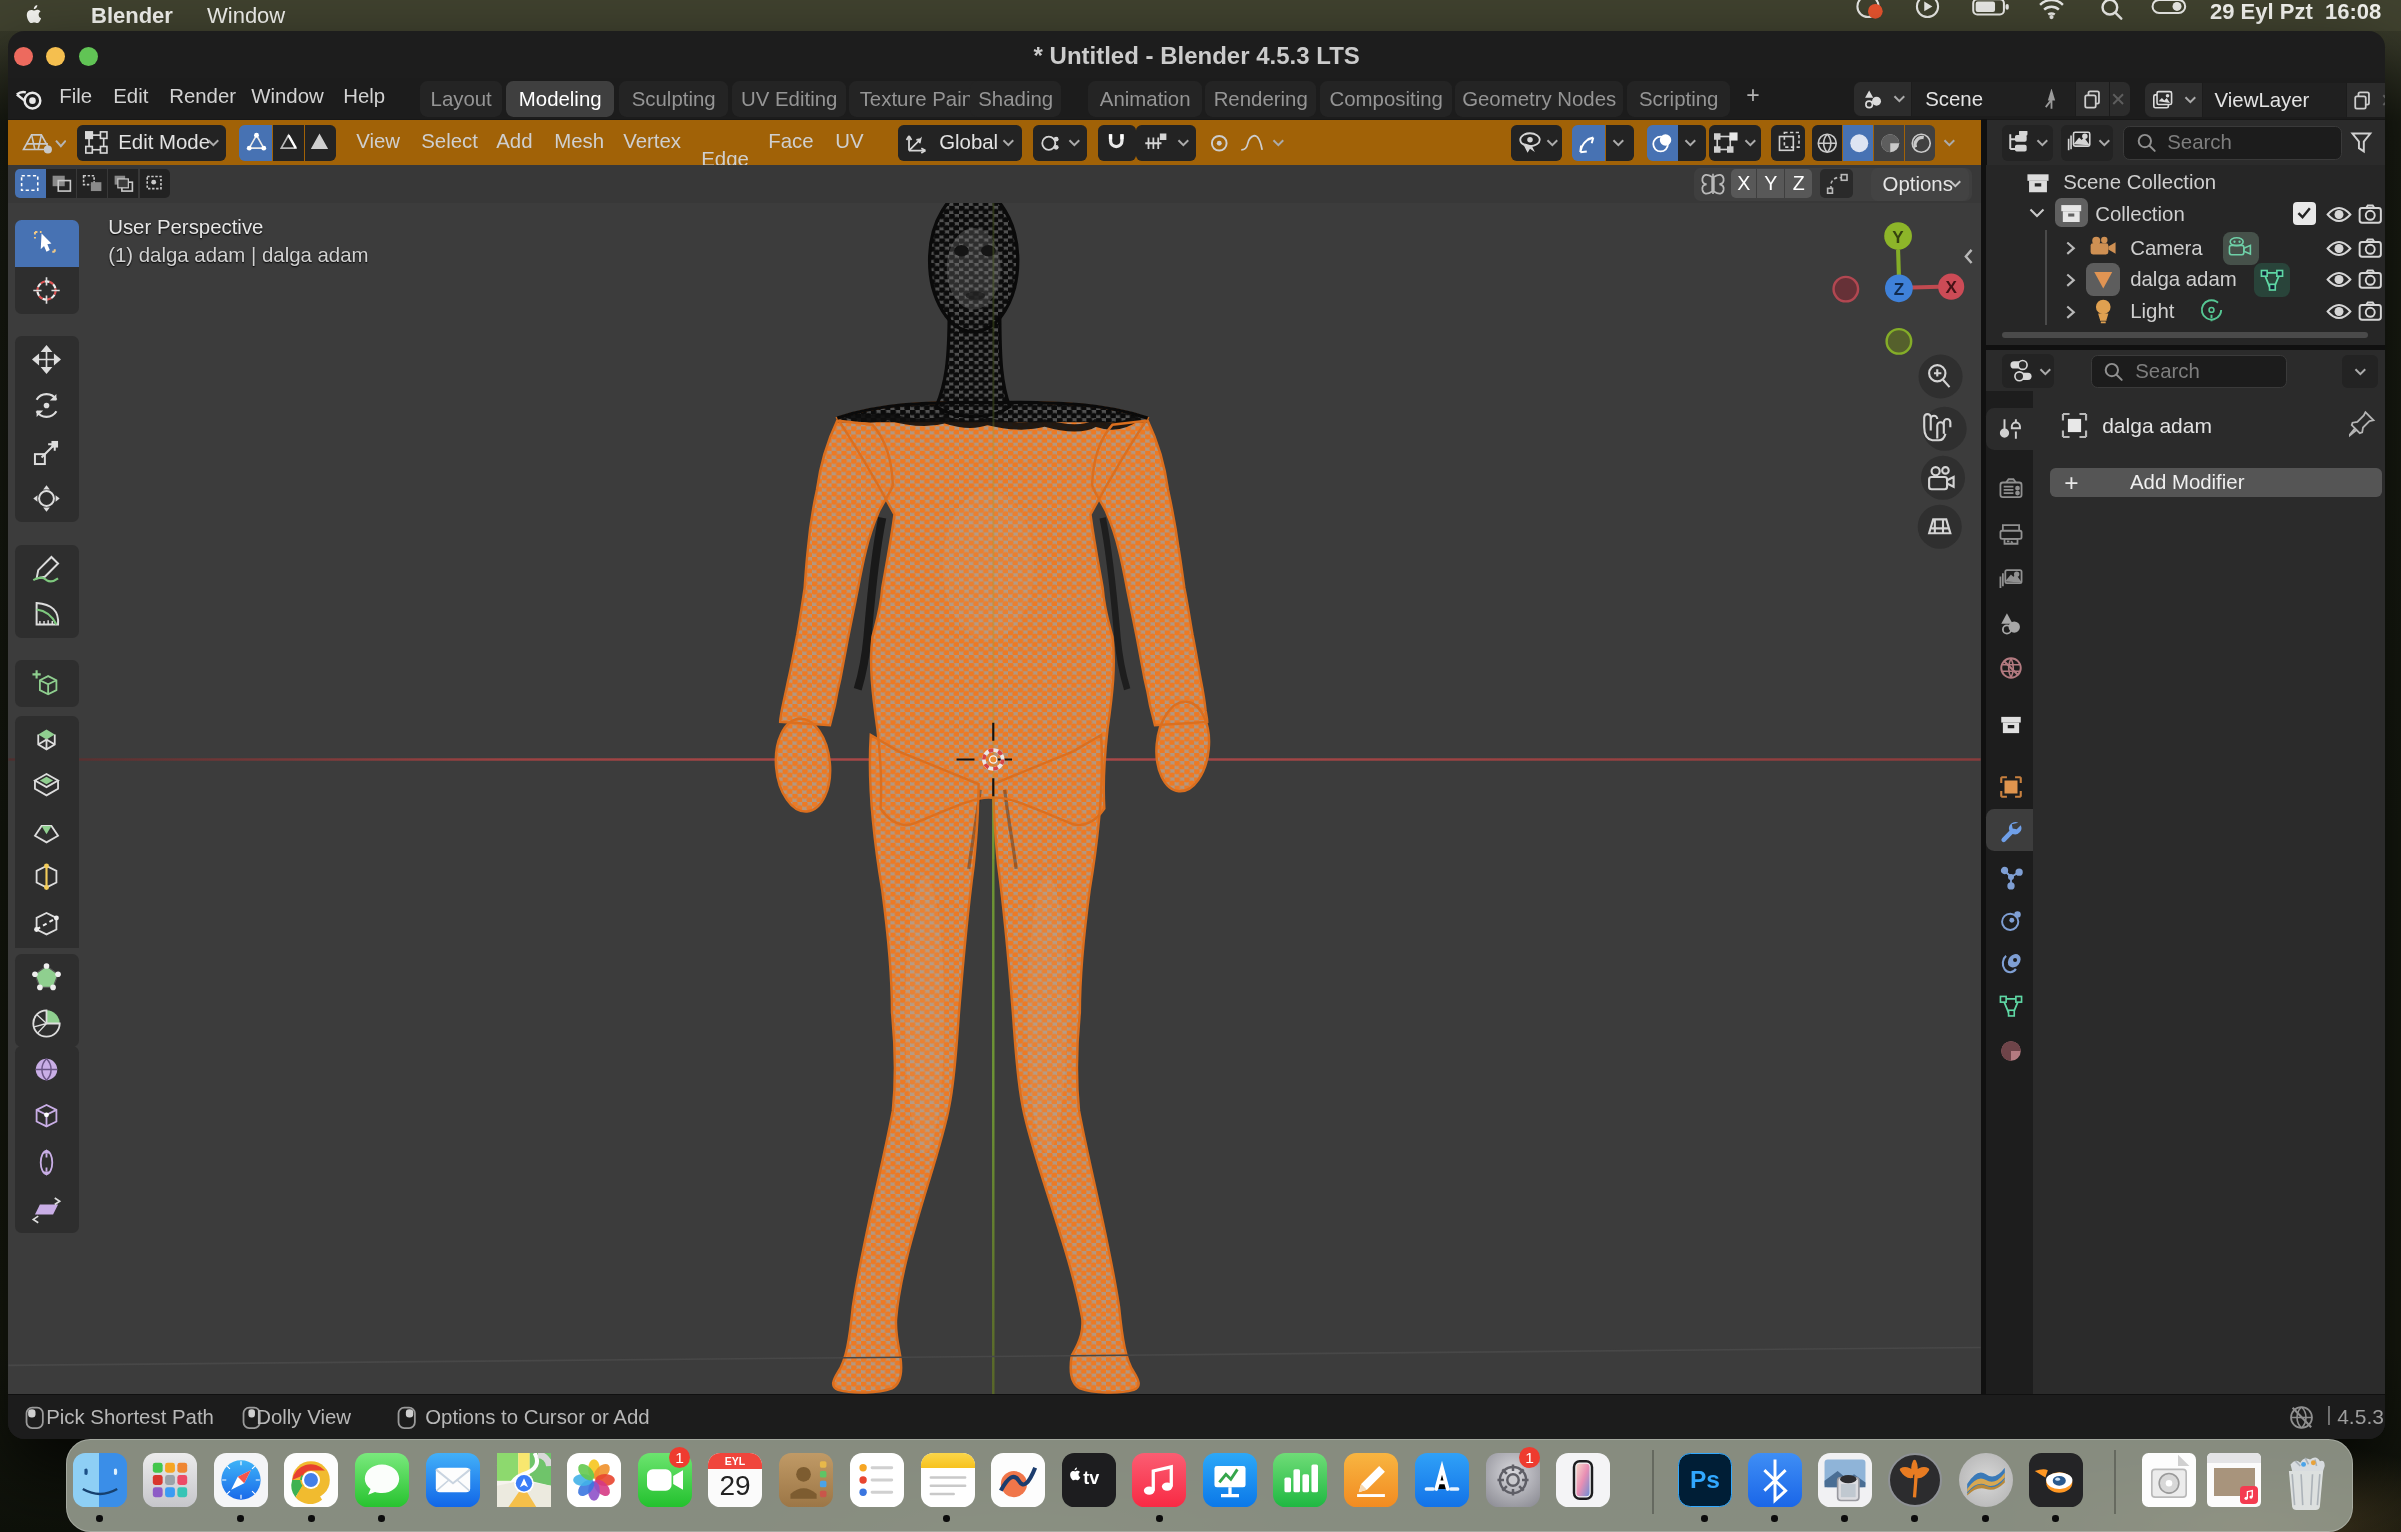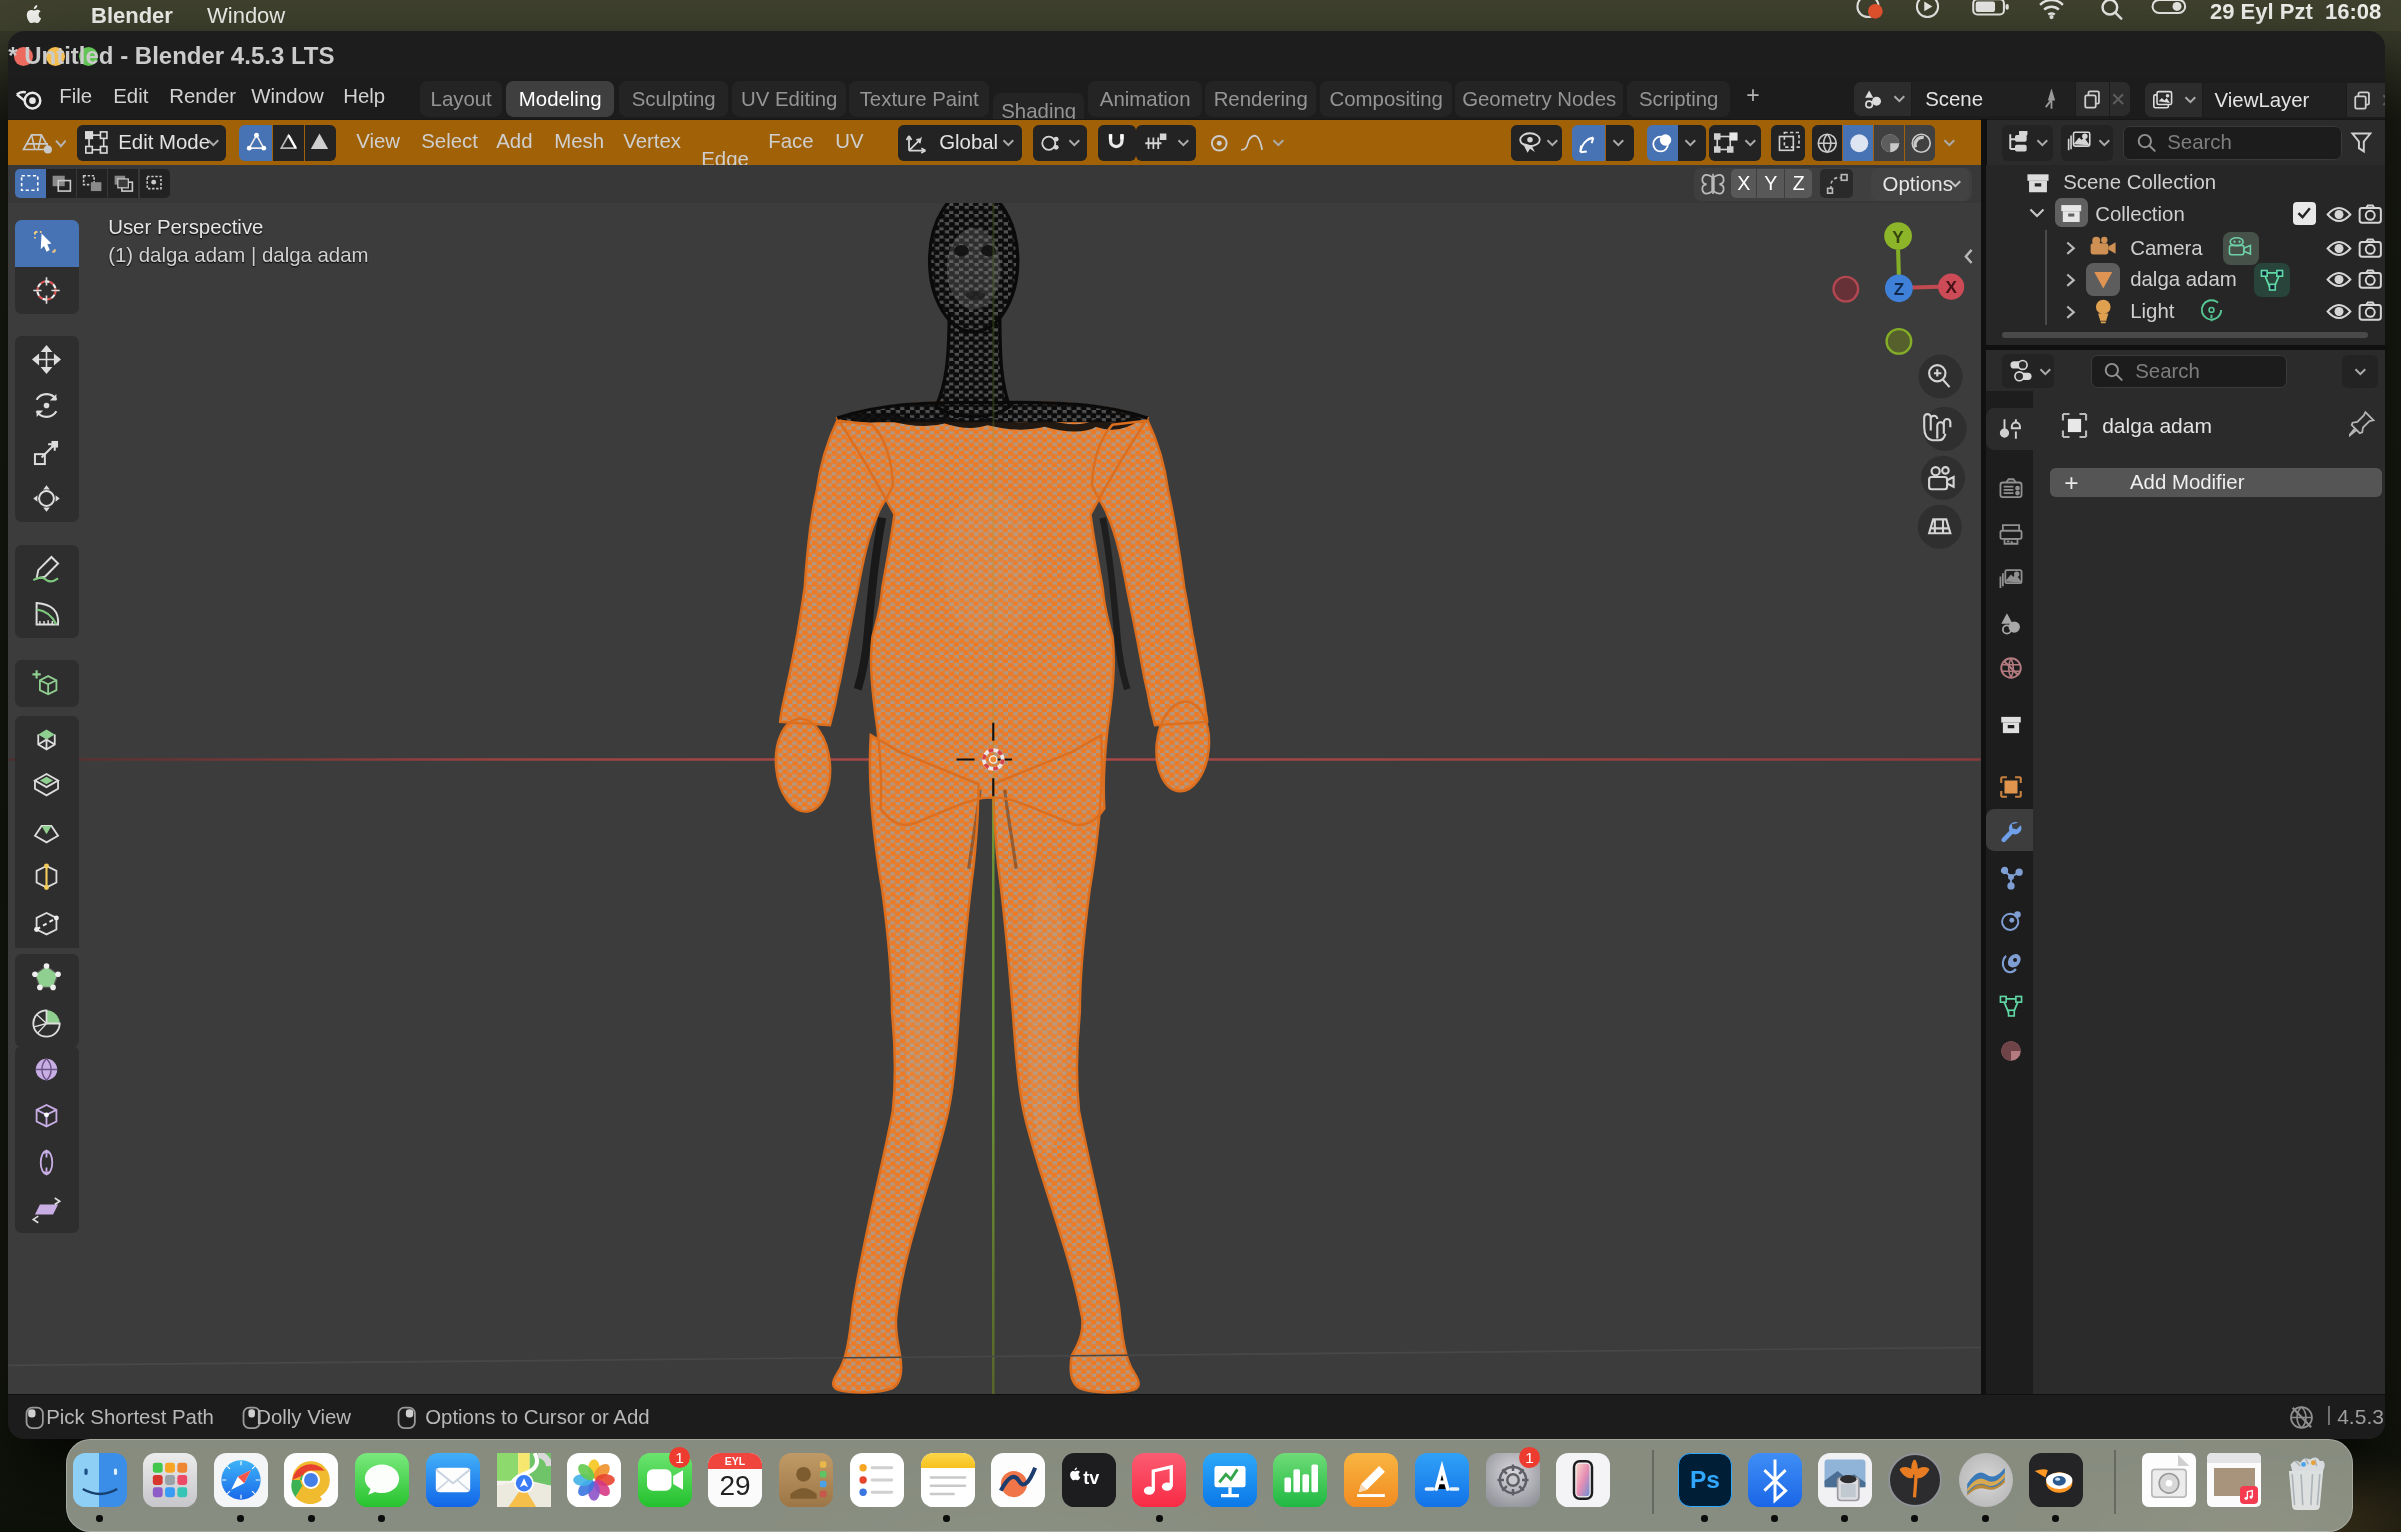--- a/index.html
+++ b/index.html
@@ -8,21 +8,21 @@
 #wall{position:absolute;left:0;top:0;width:2401px;height:1532px;background:linear-gradient(180deg,#3c3e2c 0%,#343627 3%,#1b1e14 8%,#161a10 55%,#181b10 88%,#0e110a 100%);}
 #wall .blob1{position:absolute;left:2001px;top:1438px;width:408px;height:106px;background:radial-gradient(ellipse at 60% 80%,rgba(122,94,52,.55),rgba(0,0,0,0) 70%);}
 #wall .blob2{position:absolute;left:735px;top:1446px;width:572px;height:98px;background:radial-gradient(ellipse at 50% 100%,rgba(60,70,40,.5),rgba(0,0,0,0) 70%);}
 
 #menubar{position:absolute;left:0;top:0;width:2401px;height:31px;background:#40422f;color:#f3f3ef;}
 #menubar .it{position:absolute;top:0px;font-size:22px;line-height:31px;}
 
 #win{position:absolute;left:8.2px;top:31px;width:2377px;height:1408px;background:#1d1d1d;border-radius:16.3px;overflow:hidden;box-shadow:0 33px 74px rgba(0,0,0,.75);}
 #titlebar{position:absolute;left:0;top:0;width:2377px;height:47px;}
 .tl{position:absolute;top:15.5px;width:19px;height:19px;border-radius:50%;}
-#title{position:absolute;left:0;top:0;width:2377px;height:47px;line-height:49px;font-size:24px;font-weight:bold;color:#cbcbcb;}
+#title{position:absolute;left:0;top:0;width:2377px;height:47px;text-align:center;line-height:49px;font-size:24px;font-weight:bold;color:#cbcbcb;}
 #menurow{position:absolute;left:0;top:47px;width:2377px;height:42px;background:#1c1c1c;}
 .mtxt{position:absolute;top:6.5px;font-size:20.4px;color:#d2d2d2;}
 .wtab{position:absolute;top:2.5px;height:36px;border-radius:7.4px;background:#242424;color:#959595;font-size:20.4px;text-align:center;line-height:36px;}
 .wtab.act{background:#3f3f3f;color:#ffffff;}
 
 #toolheader{position:absolute;left:0;top:88px;width:1973px;height:46px;background:#a16207;border-top:0.8px solid #171717;}
 #outlhead{position:absolute;left:1978px;top:88px;width:399px;height:46px;background:#2b2b2b;border-top:0.8px solid #171717;}
 .hmenu{position:absolute;top:9.8px;font-size:20.4px;color:#cfcfcf;}
 .wdg{position:absolute;background:#232323;border-radius:5.7px;}
 
@@ -101,21 +101,21 @@
     <div class="mtxt" style="left:51px;">File</div>
     <div class="mtxt" style="left:105px;">Edit</div>
     <div class="mtxt" style="left:161px;">Render</div>
     <div class="mtxt" style="left:243px;">Window</div>
     <div class="mtxt" style="left:335px;">Help</div>
     <div class="wtab" style="left:412px;width:82px;">Layout</div>
     <div class="wtab act" style="left:498px;width:108px;">Modeling</div>
     <div class="wtab" style="left:611px;width:109px;">Sculpting</div>
     <div class="wtab" style="left:724px;width:114px;">UV Editing</div>
     <div class="wtab" style="left:841px;width:140px;">Texture Paint</div>
-    <div class="wtab" style="left:985px;width:91px;margin-top:12px;">Shading</div>
+    <div class="wtab" style="left:962px;width:91px;">Shading</div>
     <div class="wtab" style="left:1080px;width:114px;">Animation</div>
     <div class="wtab" style="left:1197px;width:111px;">Rendering</div>
     <div class="wtab" style="left:1312px;width:132px;">Compositing</div>
     <div class="wtab" style="left:1447px;width:168px;">Geometry Nodes</div>
     <div class="wtab" style="left:1619px;width:103px;">Scripting</div>
     <div class="mtxt" style="left:1738px;color:#b5b5b5;font-size:23px;top:4.1px;">+</div>
 
     <div class="abs" style="left:1846px;top:4.1px;width:276px;height:34px;">
       <div class="abs" style="left:0;top:0;width:57px;height:34px;background:#2c2c2c;border-radius:6.5px 0 0 6.5px;"></div>
       <svg class="abs" style="left:6.5px;top:5.7px" width="24.5" height="23" viewBox="0 0 30 28">

